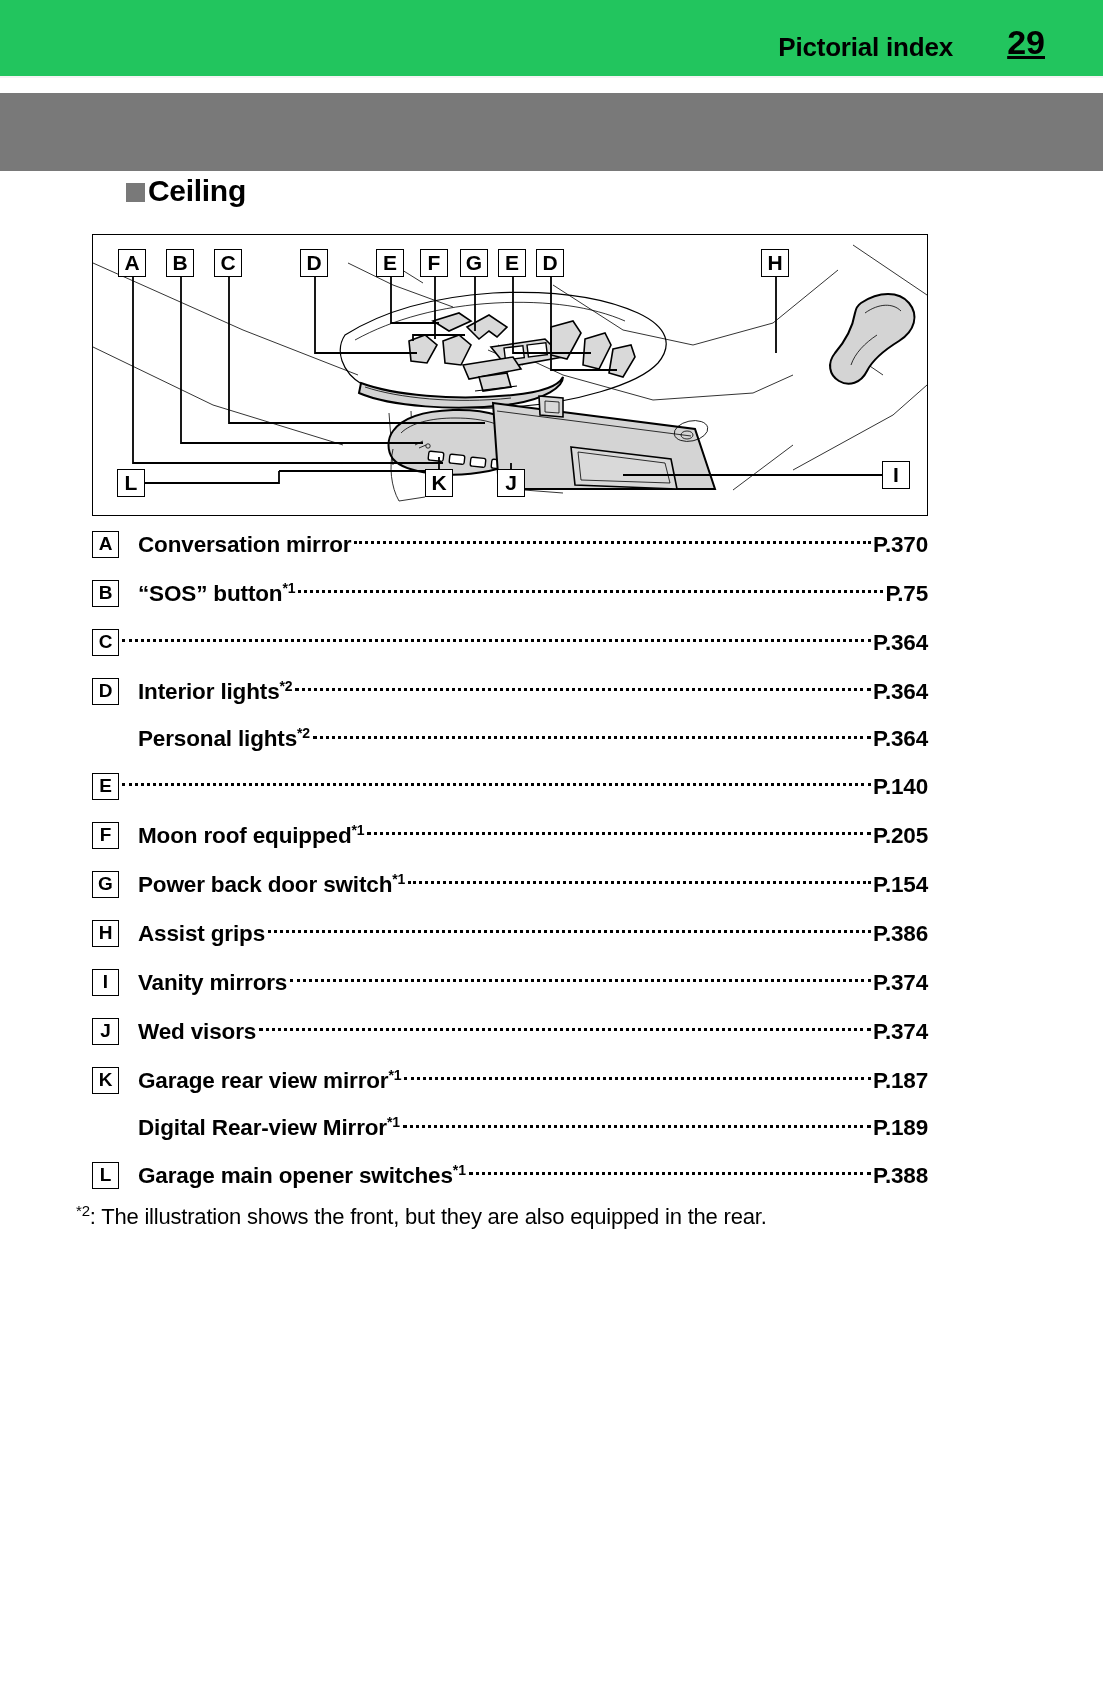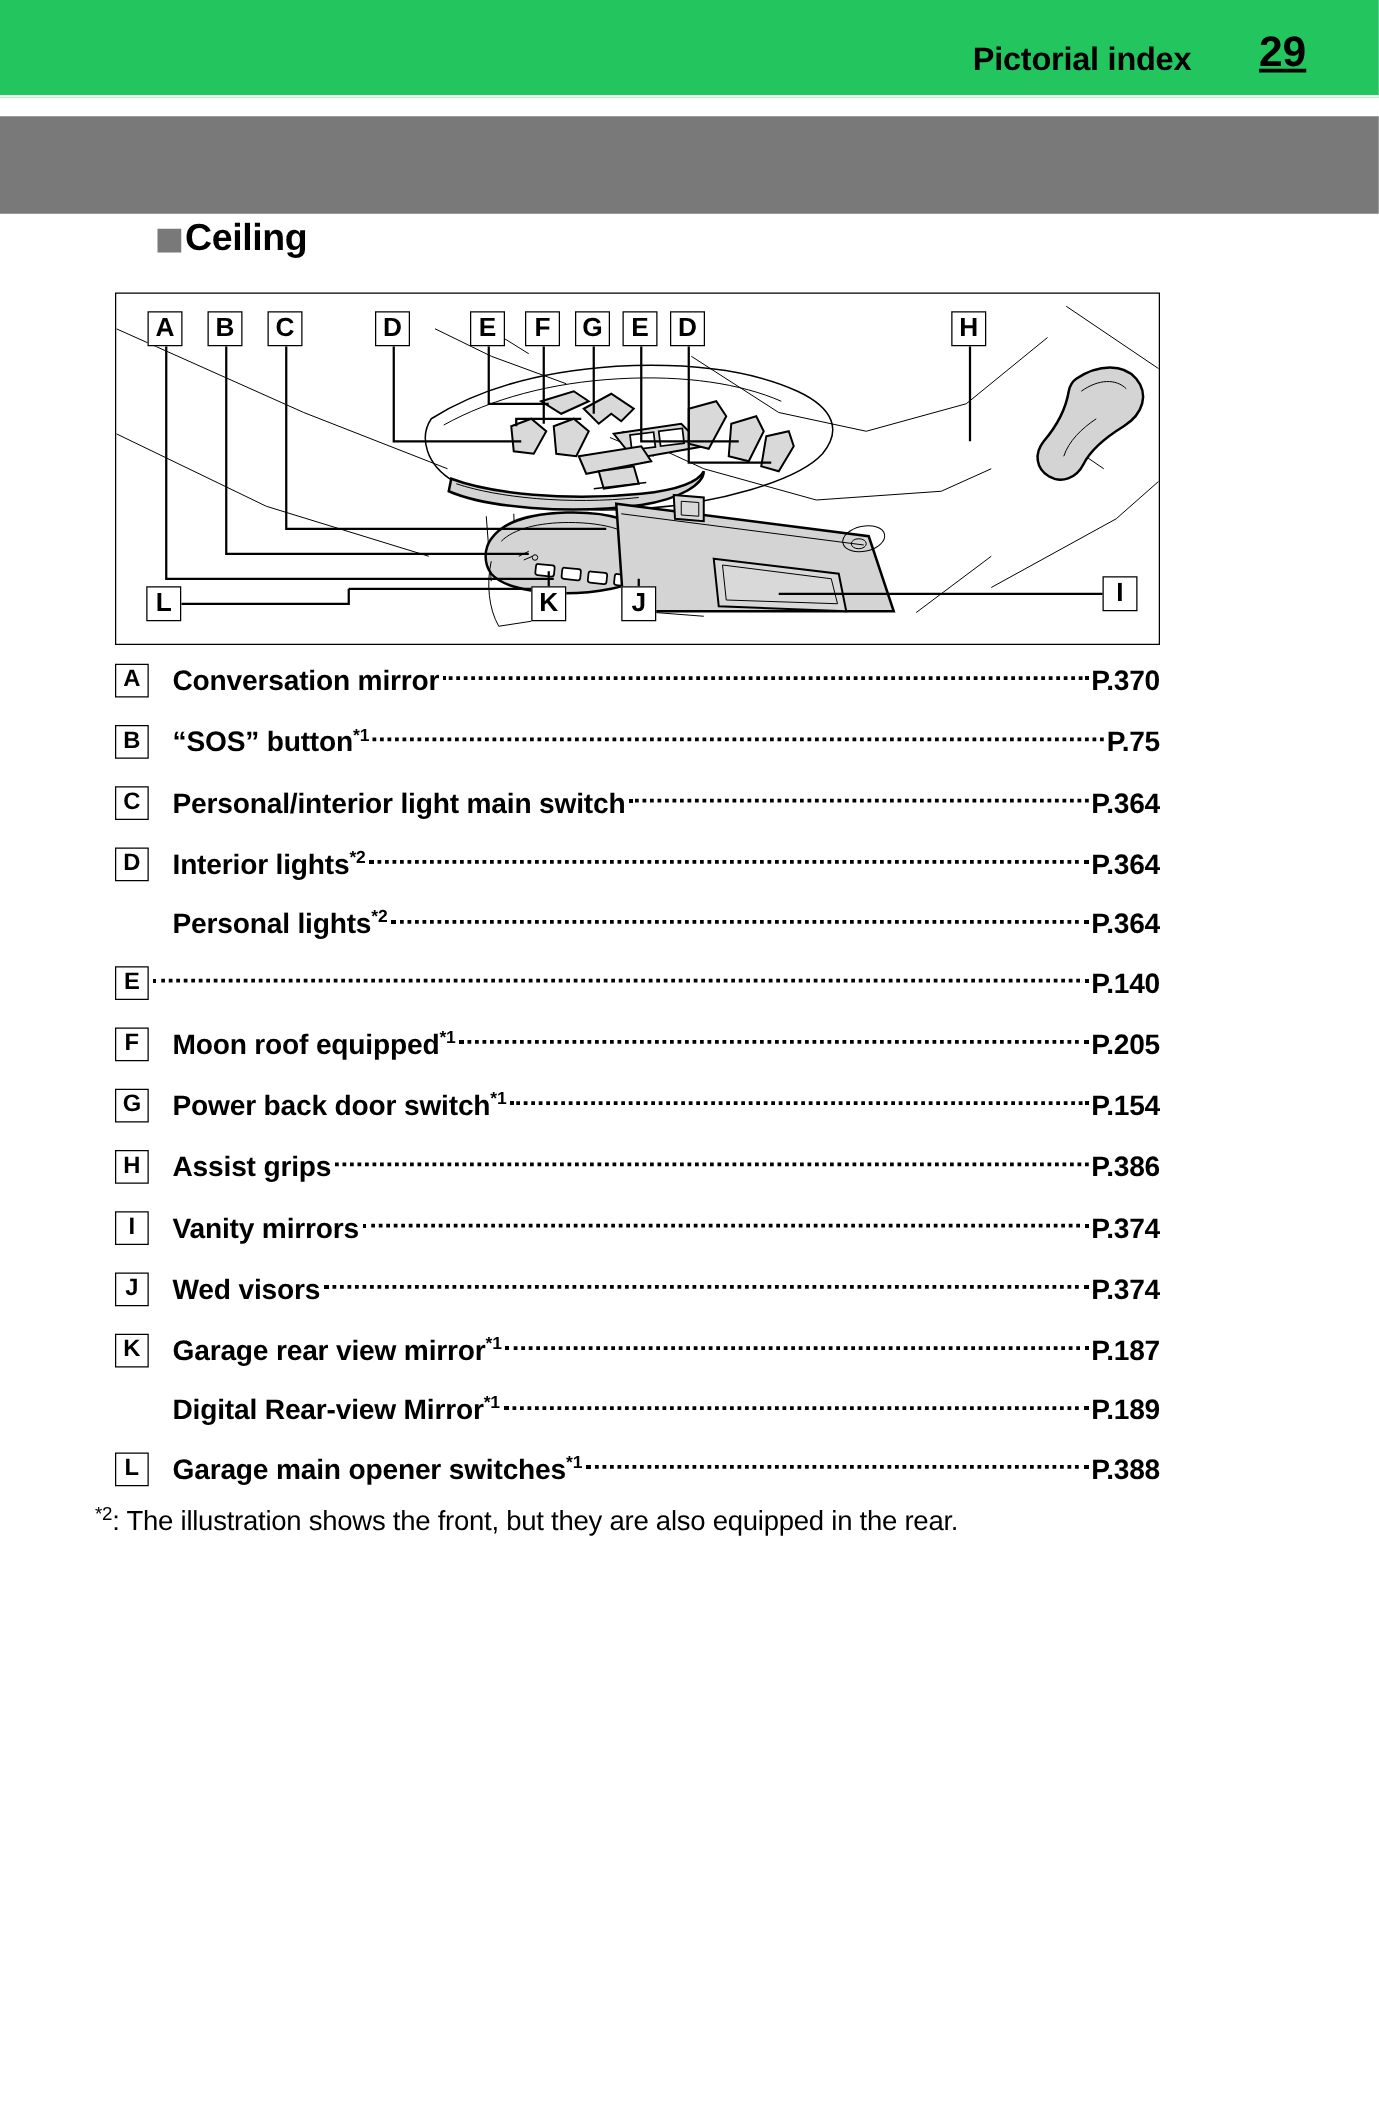--- a/index.html
+++ b/index.html
@@ -360,21 +360,20 @@
 
   <div class="row">
     <div class="tag">B</div>
     <div class="label"><span>“SOS” button</span><sup>*1</sup></div>
     <div class="leader"></div>
     <div class="pg">P.75</div>
   </div>
 
   <div class="row">
     <div class="tag">C</div>
-    <div class="label"><span>Personal/interior light main switch</span><sup></sup></div>
     <div class="leader"></div>
     <div class="pg">P.364</div>
   </div>
 
   <div class="row">
     <div class="tag">D</div>
     <div class="label"><span>Interior lights</span><sup>*2</sup></div>
     <div class="leader"></div>
     <div class="pg">P.364</div>
   </div>

